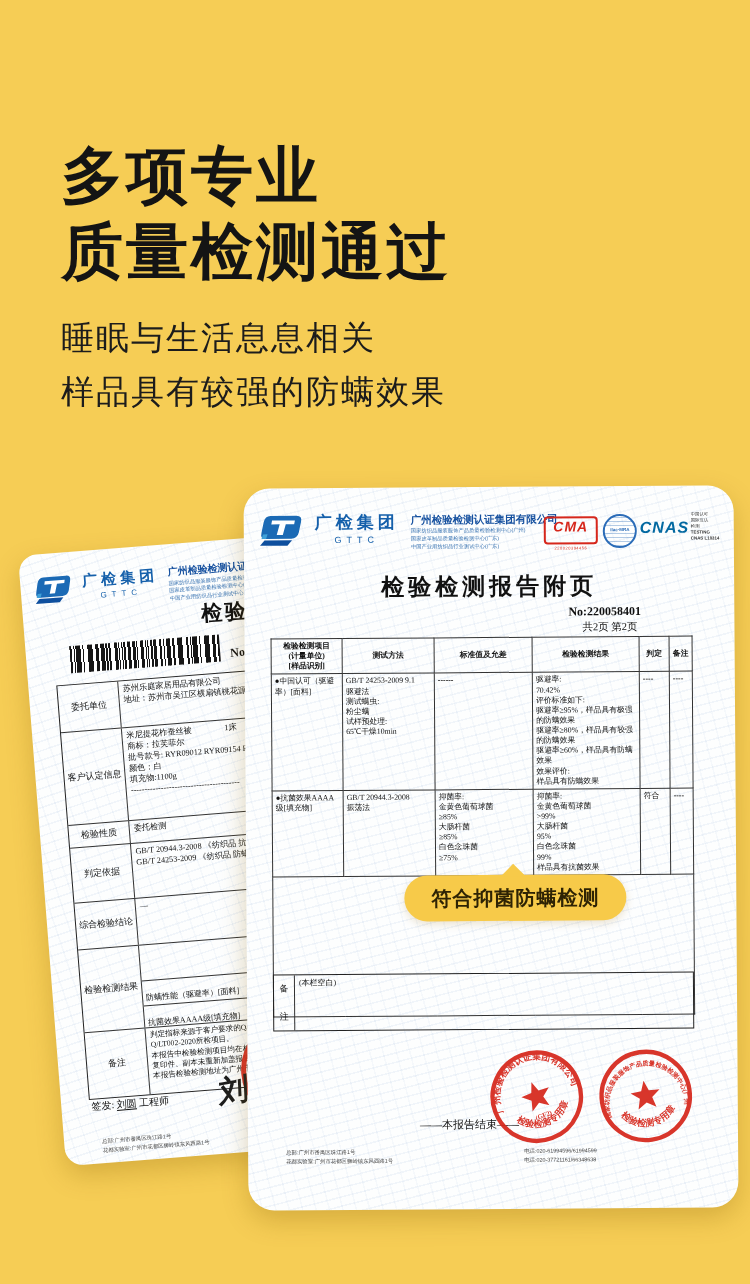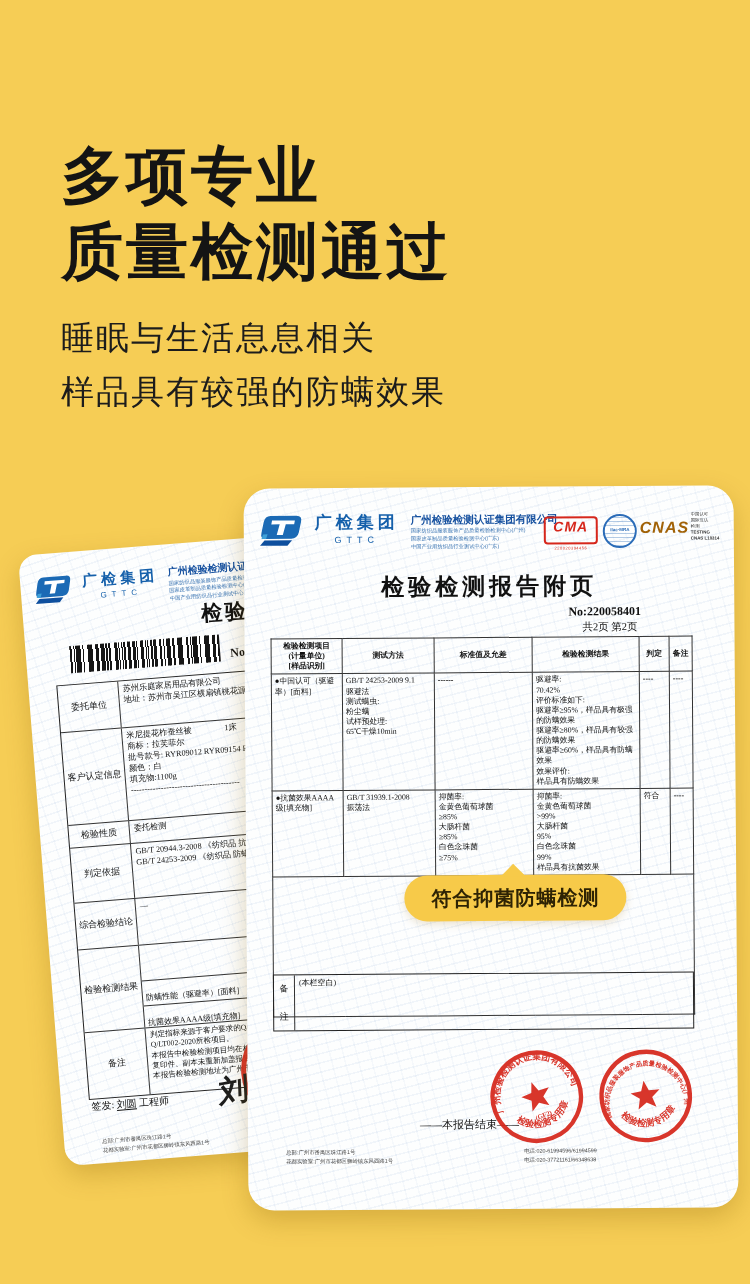--- a/index.html
+++ b/index.html
@@ -38,21 +38,21 @@
   .company .cname{font-size:10.5px;font-weight:bold;color:#15509f;white-space:nowrap;}
   .company .cline{font-size:5.3px;color:#3a74b2;margin-top:1.5px;white-space:nowrap;}
 
   
   .cma-box{width:50px;height:24px;border:2px solid #D6271C;border-radius:4px;display:flex;justify-content:center;}
   .cma-box span{font-size:14px;font-weight:bold;font-style:italic;color:#D6271C;letter-spacing:1px;}
   .cma-num{font-size:4px;color:#D6271C;text-align:center;margin-top:1px;letter-spacing:.5px;}
   .ilac{width:30px;height:30px;border:2px solid #2b6cb8;border-radius:50%;position:relative;overflow:hidden;
         background:repeating-linear-gradient(0deg,rgba(43,108,184,.35) 0 1px,transparent 1px 4px);}
   .ilac span{position:absolute;left:0;right:0;top:11px;background:#fff;font-size:4.5px;color:#2b6cb8;text-align:center;font-weight:bold;}
-  .cnas{font-size:16px;font-weight:bold;font-style:italic;color:#a16207;letter-spacing:1px;}
+  .cnas{font-size:16px;font-weight:bold;font-style:italic;color:#0369a1;letter-spacing:1px;}
   .acc-tiny{font-size:4.4px;color:#333;line-height:1.35;}
   .acc-tiny .b{font-weight:bold;}
 
   
   .cert-title{left:0;right:0;text-align:center;font-family:"Liberation Serif",serif;font-weight:bold;color:#111;}
   .serif{font-family:"Liberation Serif",serif;}
   .report-no{font-weight:bold;color:#111;}
 
   
   table.rpt{border-collapse:collapse;width:421px;table-layout:fixed;}
@@ -299,21 +299,21 @@
 驱避率≥95%，样品具有极强的防螨效果
 驱避率≥80%，样品具有较强的防螨效果
 驱避率≥60%，样品具有防螨效果
 效果评价:
 样品具有防螨效果</td>
       <td>----</td>
       <td>----</td>
     </tr>
     <tr style="height:66px;">
       <td>●抗菌效果AAAA级[填充物]</td>
-      <td>GB/T 31939.1-2008
+      <td>GB/T 20944.3-2008
 振荡法</td>
       <td>抑菌率:
 金黄色葡萄球菌
 ≥85%
 大肠杆菌
 ≥85%
 白色念珠菌
 ≥75%</td>
       <td>抑菌率:
 金黄色葡萄球菌

